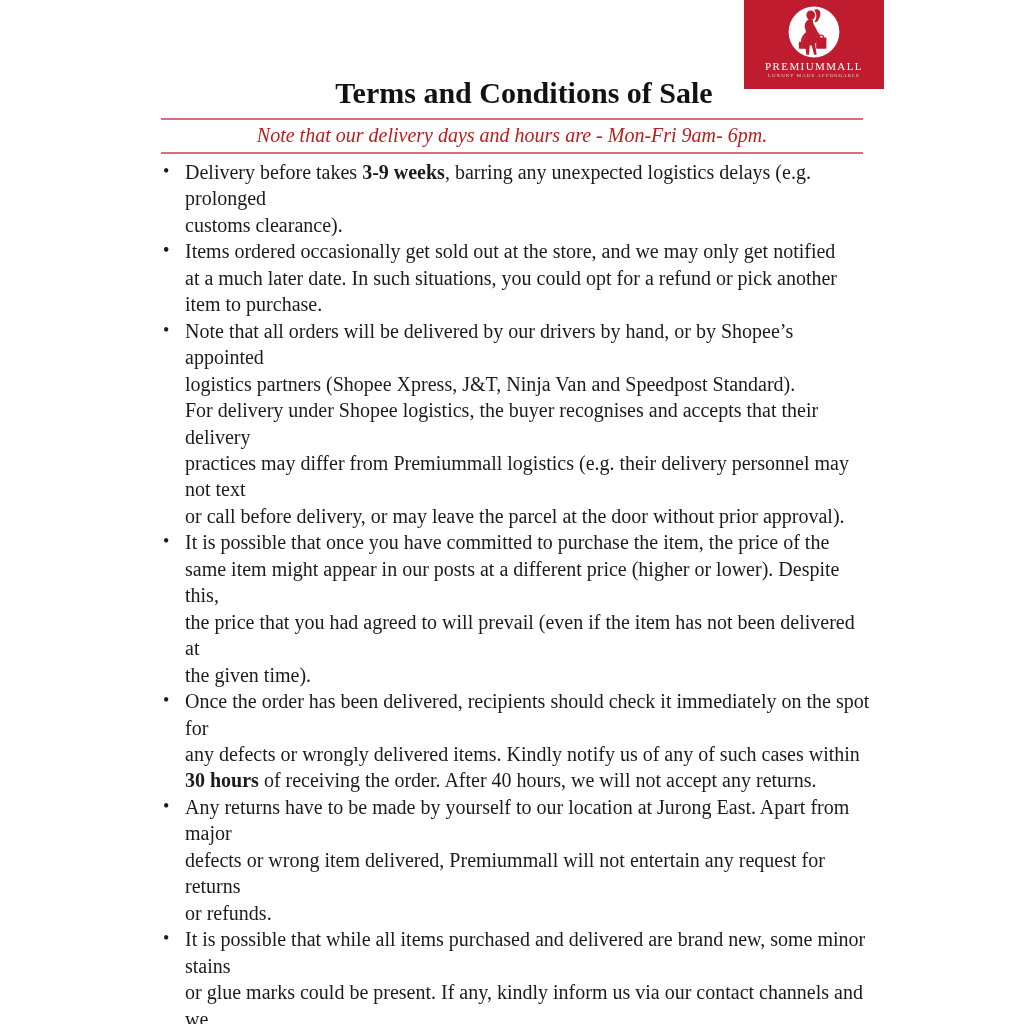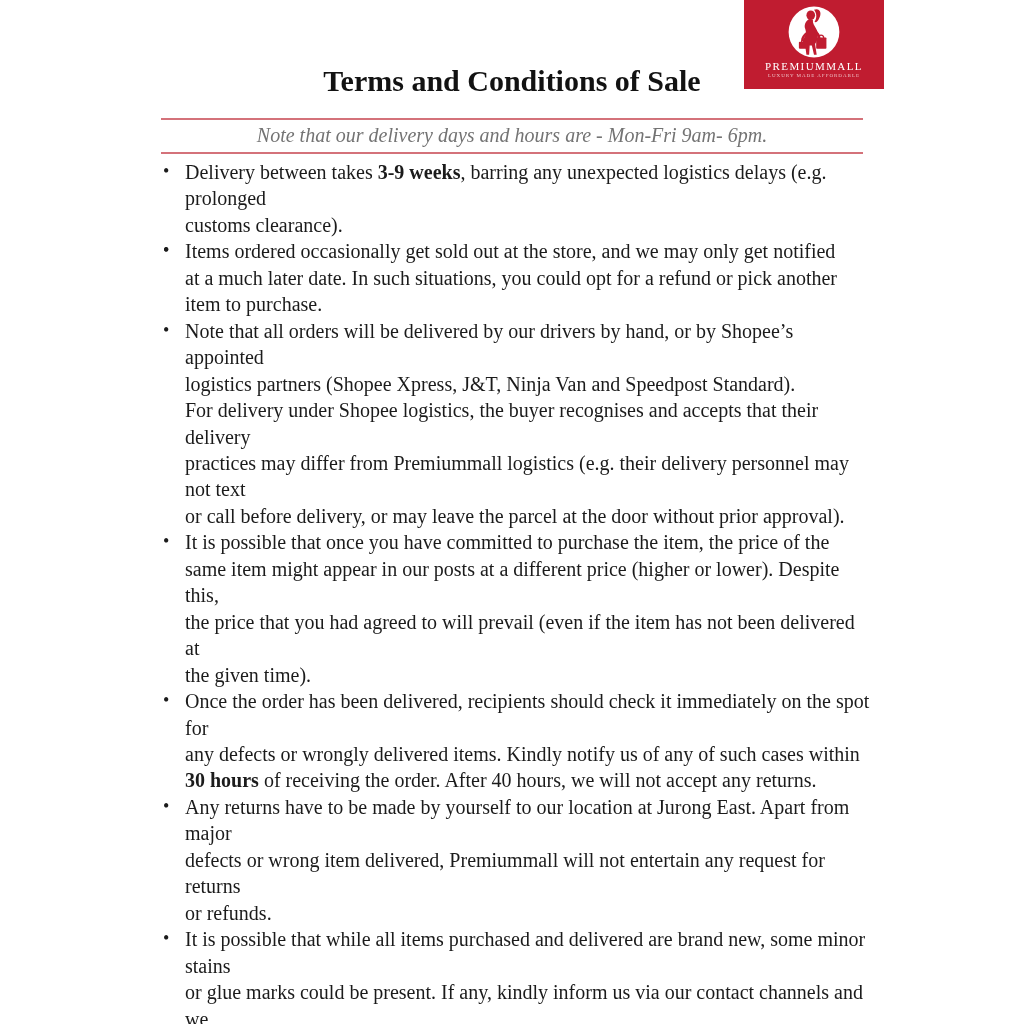--- a/index.html
+++ b/index.html
@@ -41,42 +41,42 @@
     letter-spacing: 1px;
     white-space: nowrap;
   }
 
   
   .title {
     position: absolute;
     left: 161px;
     top: 64px;
     width: 702px;
-    margin: 0;
+    margin: 12px;
     text-align: center;
     font-size: 30px;
     font-weight: bold;
     color: #121212;
   }
 
   
   .note-bar {
     position: absolute;
     left: 161px;
     top: 118px;
     width: 702px;
     border-top: 2px solid #d4727a;
     border-bottom: 2px solid #d4727a;
     padding: 4px 0 5px 0;
     text-align: center;
   }
   .note-text {
     font-style: italic;
     font-size: 20px;
-    color: #737373;
+    color: #b91c1c;
   }
 
   
   .terms {
     position: absolute;
     left: 161px;
     top: 159px;
     width: 712px;
     margin: 0;
     padding: 0;
@@ -121,21 +121,21 @@
     <div class="logo-tagline">LUXURY MADE AFFORDABLE</div>
   </div>
 
   <h1 class="title">Terms and Conditions of Sale</h1>
 
   <div class="note-bar">
     <span class="note-text">Note that our delivery days and hours are - Mon-Fri 9am- 6pm.</span>
   </div>
 
   <ul class="terms">
-      <li class="term-item"><span class="marker">•</span><span class="term-text"><span>Delivery between takes </span><b>3-9 weeks</b><span>, barring any unexpected logistics delays (e.g. prolonged
+      <li class="term-item"><span class="marker">•</span><span class="term-text"><span>Delivery before takes </span><b>3-9 weeks</b><span>, barring any unexpected logistics delays (e.g. prolonged
 customs clearance).</span></span></li>
       <li class="term-item"><span class="marker">•</span></li>
       <li class="term-item"><span class="marker">•</span><span class="term-text"><span>Items ordered occasionally get sold out at the store, and we may only get notified
 at a much later date. In such situations, you could opt for a refund or pick another
 item to purchase.</span></span></li>
       <li class="term-item"><span class="marker">•</span><span class="term-text"><span>Note that all orders will be delivered by our drivers by hand, or by Shopee’s appointed
 logistics partners (Shopee Xpress, J&amp;T, Ninja Van and Speedpost Standard).
 For delivery under Shopee logistics, the buyer recognises and accepts that their delivery
 practices may differ from Premiummall logistics (e.g. their delivery personnel may not text
 or call before delivery, or may leave the parcel at the door without prior approval).</span></span></li>

